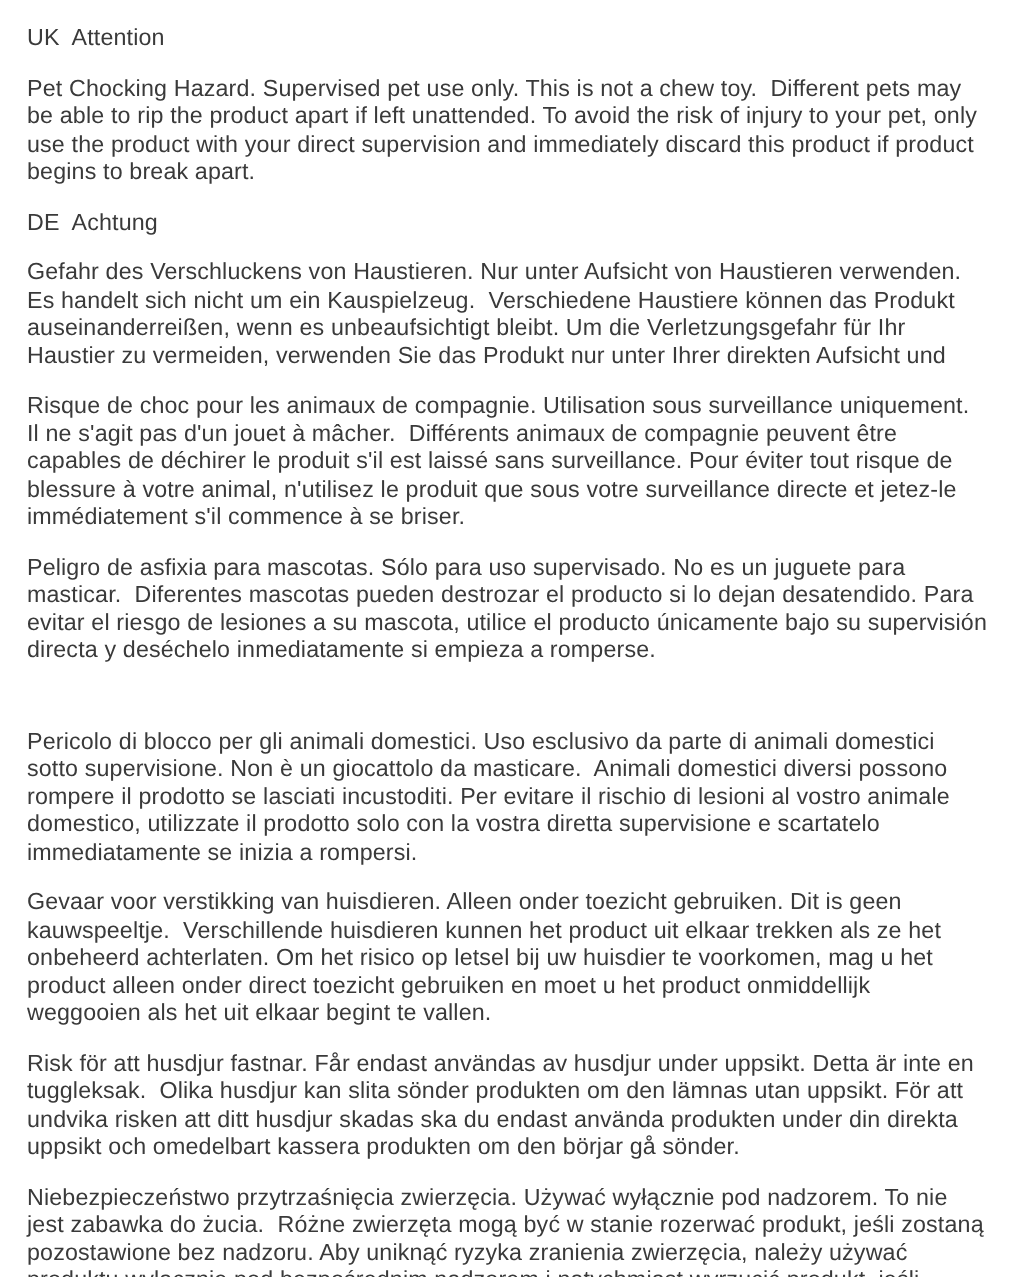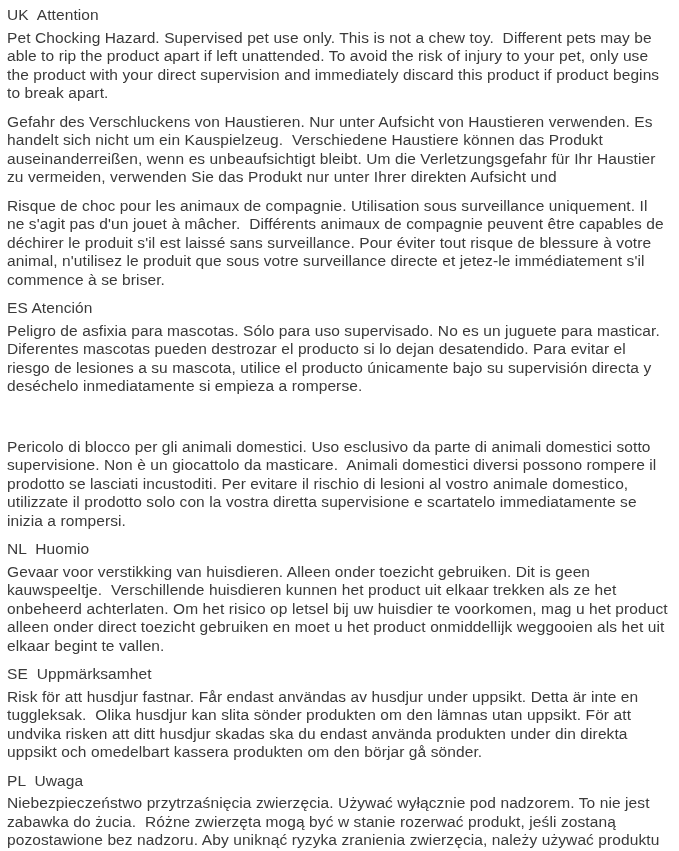--- a/index.html
+++ b/index.html
@@ -20,63 +20,60 @@
     background: #ffffff;
   }
   section.warning-section {
     margin: 0 0 10px 0;
   }
   section.warning-section.extra-gap {
     margin-top: 42px;
   }
   h2.section-heading,
   p.section-body {
-    margin: 4px;
+    margin: 15px;
     font-size: 15.5px;
     line-height: 18.5px;
     font-weight: 400;
     letter-spacing: 0.1px;
     white-space: pre-wrap;
   }
 </style>
 </head>
 <body>
 
 <main data-name="warning-document">
 
   <section class="warning-section" data-name="warning-section-uk">
     <h2 class="section-heading" data-name="section-heading-uk">UK  Attention</h2>
     <p class="section-body" data-name="section-body-uk">Pet Chocking Hazard. Supervised pet use only. This is not a chew toy.  Different pets may be able to rip the product apart if left unattended. To avoid the risk of injury to your pet, only use the product with your direct supervision and immediately discard this product if product begins to break apart.</p>
   </section>
 
   <section class="warning-section" data-name="warning-section-de">
+    <h2 class="section-heading" data-name="section-heading-de">DE  Achtung</h2>
     <p class="section-body" data-name="section-body-de">Gefahr des Verschluckens von Haustieren. Nur unter Aufsicht von Haustieren verwenden. Es handelt sich nicht um ein Kauspielzeug.  Verschiedene Haustiere können das Produkt auseinanderreißen, wenn es unbeaufsichtigt bleibt. Um die Verletzungsgefahr für Ihr Haustier zu vermeiden, verwenden Sie das Produkt nur unter Ihrer direkten Aufsicht und</p>
   </section>
 
   <section class="warning-section" data-name="warning-section-fr">
     <p class="section-body" data-name="section-body-fr">Risque de choc pour les animaux de compagnie. Utilisation sous surveillance uniquement. Il ne s'agit pas d'un jouet à mâcher.  Différents animaux de compagnie peuvent être capables de déchirer le produit s'il est laissé sans surveillance. Pour éviter tout risque de blessure à votre animal, n'utilisez le produit que sous votre surveillance directe et jetez-le immédiatement s'il commence à se briser.</p>
   </section>
 
   <section class="warning-section" data-name="warning-section-es">
-    <h2 class="section-heading" data-name="section-heading-es">ES Atención</h2>
     <p class="section-body" data-name="section-body-es">Peligro de asfixia para mascotas. Sólo para uso supervisado. No es un juguete para masticar.  Diferentes mascotas pueden destrozar el producto si lo dejan desatendido. Para evitar el riesgo de lesiones a su mascota, utilice el producto únicamente bajo su supervisión directa y deséchelo inmediatamente si empieza a romperse.</p>
   </section>
 
   <section class="warning-section extra-gap" data-name="warning-section-it">
     <p class="section-body" data-name="section-body-it">Pericolo di blocco per gli animali domestici. Uso esclusivo da parte di animali domestici sotto supervisione. Non è un giocattolo da masticare.  Animali domestici diversi possono rompere il prodotto se lasciati incustoditi. Per evitare il rischio di lesioni al vostro animale domestico, utilizzate il prodotto solo con la vostra diretta supervisione e scartatelo immediatamente se inizia a rompersi.</p>
   </section>
 
   <section class="warning-section" data-name="warning-section-nl">
-    <h2 class="section-heading" data-name="section-heading-nl">NL  Huomio</h2>
     <p class="section-body" data-name="section-body-nl">Gevaar voor verstikking van huisdieren. Alleen onder toezicht gebruiken. Dit is geen kauwspeeltje.  Verschillende huisdieren kunnen het product uit elkaar trekken als ze het onbeheerd achterlaten. Om het risico op letsel bij uw huisdier te voorkomen, mag u het product alleen onder direct toezicht gebruiken en moet u het product onmiddellijk weggooien als het uit elkaar begint te vallen.</p>
   </section>
 
   <section class="warning-section" data-name="warning-section-se">
-    <h2 class="section-heading" data-name="section-heading-se">SE  Uppmärksamhet</h2>
     <p class="section-body" data-name="section-body-se">Risk för att husdjur fastnar. Får endast användas av husdjur under uppsikt. Detta är inte en tuggleksak.  Olika husdjur kan slita sönder produkten om den lämnas utan uppsikt. För att undvika risken att ditt husdjur skadas ska du endast använda produkten under din direkta uppsikt och omedelbart kassera produkten om den börjar gå sönder.</p>
   </section>
 
   <section class="warning-section" data-name="warning-section-pl">
-    <h2 class="section-heading" data-name="section-heading-pl">PL  Uwaga</h2>
     <p class="section-body" data-name="section-body-pl">Niebezpieczeństwo przytrzaśnięcia zwierzęcia. Używać wyłącznie pod nadzorem. To nie jest zabawka do żucia.  Różne zwierzęta mogą być w stanie rozerwać produkt, jeśli zostaną pozostawione bez nadzoru. Aby uniknąć ryzyka zranienia zwierzęcia, należy używać produktu wyłącznie pod bezpośrednim nadzorem i natychmiast wyrzucić produkt, jeśli zacznie się rozpadać.</p>
   </section>
 
 </main>
 
 </body></html>

